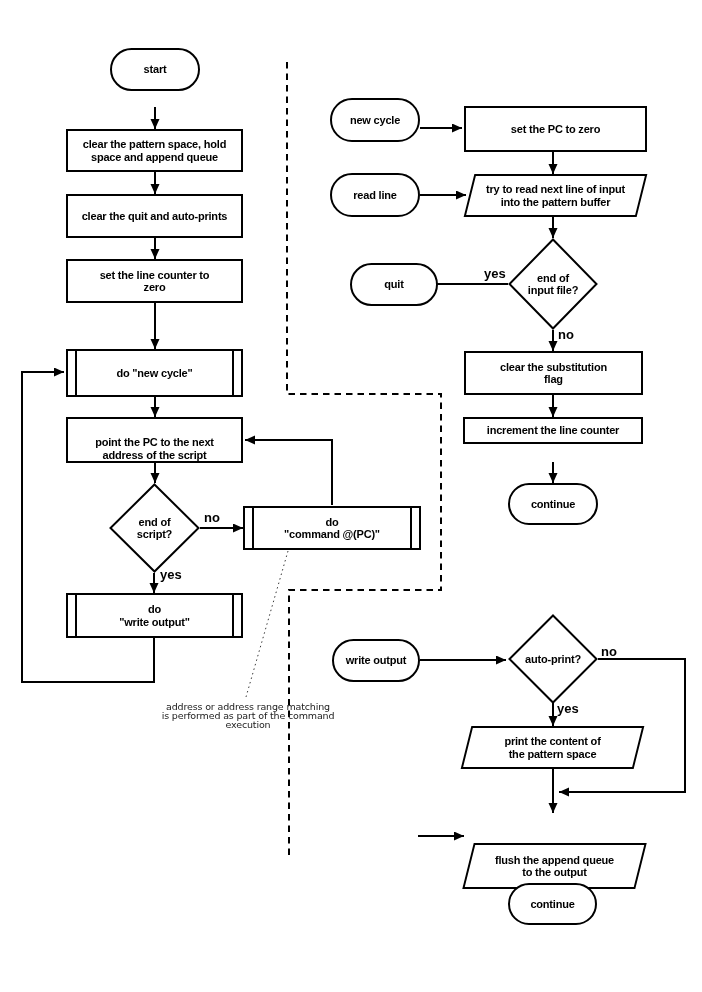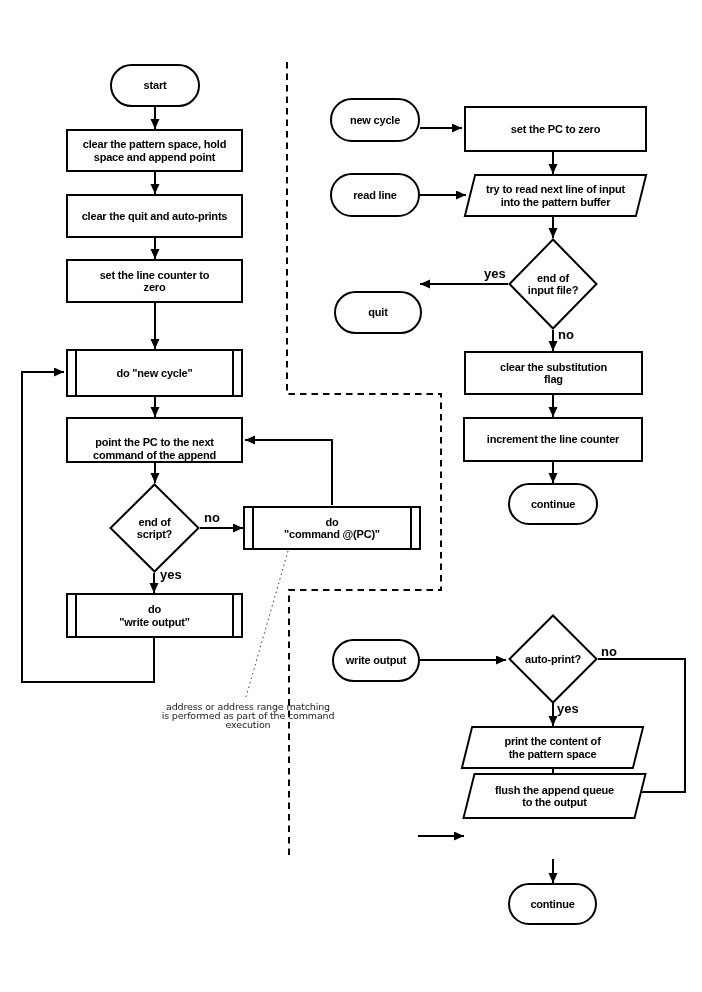--- a/index.html
+++ b/index.html
@@ -68,30 +68,30 @@
     <path class="wire" d="M553,703 V726" marker-end="url(#ah)"></path>
     <path class="wire" d="M598,659 H685 V792 H559" marker-end="url(#ah)"></path>
     <path class="wire" d="M553,769 V813" marker-end="url(#ah)"></path>
     <path class="wire" d="M418,836 H464" marker-end="url(#ah)"></path>
     <path class="wire" d="M553,859 V883" marker-end="url(#ah)"></path>
 
     <path class="dashed" d="M287,62 V394 H441 V590 H289 V858"></path>
     <path class="dotted" d="M288,551 L246,697"></path>
   </svg>
 
-  <div class="node terminal" style="left:110px;top:64px;width:90px;height:43px;text-align:right;">
+  <div class="node terminal" style="left:110px;top:48px;width:90px;height:43px;text-align:right;">
     <div class="label">
         <span>start</span>
       </div>
   </div>
 
   <div class="node process" style="left:66px;top:129px;width:177px;height:43px;">
     <div class="label">
       <span>clear the pattern space, hold</span>
-      <span>space and append point</span>
+      <span>space and append queue</span>
     </div>
   </div>
 
   <div class="node process" style="left:66px;top:194px;width:177px;height:44px;">
     <div class="label">
       <span>clear the quit and auto-prints</span>
     </div>
   </div>
 
   <div class="node process" style="left:66px;top:259px;width:177px;height:44px;">
@@ -103,21 +103,21 @@
 
   <div class="node subroutine" style="left:66px;top:349px;width:177px;height:48px;">
     <div class="label">
       <span>do "new cycle"</span>
     </div>
   </div>
 
   <div class="node process" style="left:66px;top:417px;width:177px;height:46px;align-items:flex-end;">
     <div class="label">
       <span>point the PC to the next</span>
-      <span>command of the append</span>
+      <span>address of the script</span>
     </div>
   </div>
 
   <div class="node diamond" style="left:109px;top:483px;width:91px;height:90px;">
     <svg width="91" height="90">
         <polygon points="45.5,1.5 89.5,45 45.5,88.5 1.5,45" fill="#fff" stroke="#000" stroke-width="2"></polygon>
       </svg>
     <div class="label">
       <span>end of</span>
       <span>script?</span>
@@ -167,34 +167,34 @@
   <div class="node diamond" style="left:508px;top:238px;width:90px;height:92px;">
     <svg width="90" height="92">
         <polygon points="45,1.5 88.5,46 45,90.5 1.5,46" fill="#fff" stroke="#000" stroke-width="2"></polygon>
       </svg>
     <div class="label">
       <span>end of</span>
       <span>input file?</span>
     </div>
   </div>
 
-  <div class="node terminal" style="left:334px;top:263px;width:88px;height:43px;margin-top:28px;">
+  <div class="node terminal" style="left:350px;top:263px;width:88px;height:43px;">
     <div class="label">
         <span>quit</span>
       </div>
   </div>
 
   <div class="node process" style="left:464px;top:351px;width:179px;height:44px;">
     <div class="label">
       <span>clear the substitution</span>
       <span>flag</span>
     </div>
   </div>
 
-  <div class="node process" style="left:463px;top:417px;width:180px;height:45px;">
+  <div class="node process" style="left:463px;top:417px;width:180px;height:27px;">
     <div class="label">
         <span>increment the line counter</span>
       </div>
   </div>
 
   <div class="node terminal" style="left:508px;top:483px;width:90px;height:42px;">
     <div class="label">
         <span>continue</span>
       </div>
   </div>
@@ -216,21 +216,21 @@
 
   <div class="node io" style="left:466px;top:726px;width:173px;height:43px;">
     <div class="bg"></div>
     <div class="label">
       <span>print the content of</span>
       <span>the pattern space</span>
     </div>
   </div>
 
 
-  <div class="node io" style="left:468px;top:773px;width:173px;height:46px;">
+  <div class="node io" style="left:468px;top:843px;width:173px;height:46px;">
     <div class="bg"></div>
     <div class="label">
       <span>flush the append queue</span>
       <span>to the output</span>
     </div>
   </div>
 
   <div class="node terminal" style="left:508px;top:883px;width:89px;height:42px;">
     <div class="label">
         <span>continue</span>

